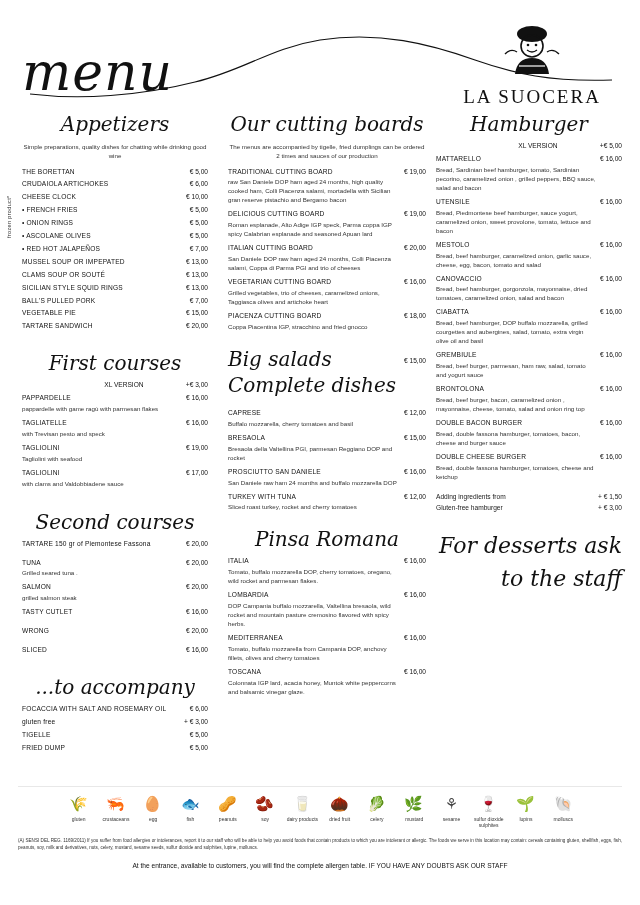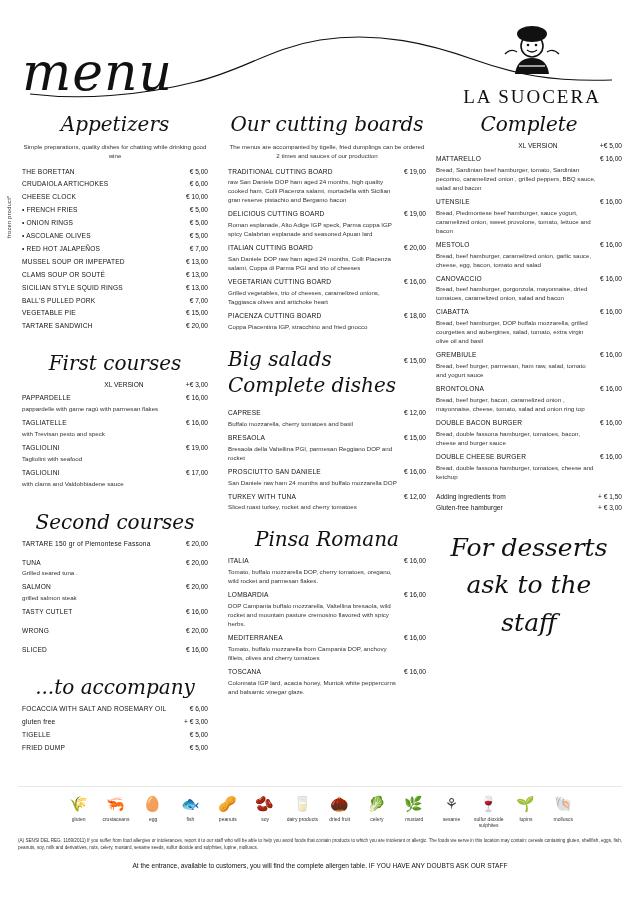--- a/index.html
+++ b/index.html
@@ -34,21 +34,21 @@
   .gap{height:10px;}
   .gap-s{height:6px;}
   .gap-l{height:16px;}
 
   .frozen{position:absolute;left:6px;top:238px;transform:rotate(-90deg);transform-origin:left top;font-size:5.4px;letter-spacing:.4px;color:#333;white-space:nowrap;}
 
   .bigsalad-head{display:flex;justify-content:space-between;align-items:flex-start;}
   .bigsalad-head .script{text-align:left;margin-bottom:0;}
   .bigsalad-head .pr{margin-top:10px;}
 
-  .desserts{font-family:"DejaVu Serif",serif;font-style:italic;font-size:25px;text-align:center;line-height:1.5;color:#111;margin-top:18px;}
+  .desserts{font-family:"DejaVu Serif",serif;font-style:italic;font-size:22px;text-align:right;line-height:1.5;color:#111;margin-top:18px;}
 
   .addline{display:flex;justify-content:space-between;font-size:6.6px;margin-bottom:4px;}
 
   
   .allerg{position:absolute;left:60px;top:793px;width:522px;display:flex;justify-content:space-between;}
   .al{width:44px;text-align:center;}
   .al .ic{height:22px;display:flex;align-items:center;justify-content:center;font-size:15px;color:#444;}
   .al .lb{font-size:5px;color:#333;line-height:1.25;margin-top:1px;}
 
   .legal{position:absolute;left:18px;top:838px;width:604px;font-size:4.6px;color:#333;line-height:1.5;text-align:justify;}
@@ -312,21 +312,21 @@
         </div>
       <div class="row">
           <span class="nm">FRIED DUMP</span>
           <span class="pr">€ 5,00</span>
         </div>
     </div>
   </div>
 
   <div class="col colC">
 
-    <div class="script">Complete</div>
+    <div class="script">Hamburger</div>
     <div class="kicker">
       <span class="k1" style="float:none;margin-left:40px;">XL VERSION</span>
       <span class="k2">+€ 5,00</span>
       <div class="clear"></div>
     </div>
     <div class="rows">
       <div class="row">
           <span class="nm">MATTARELLO</span>
           <span class="pr">€ 16,00</span>
         </div>

